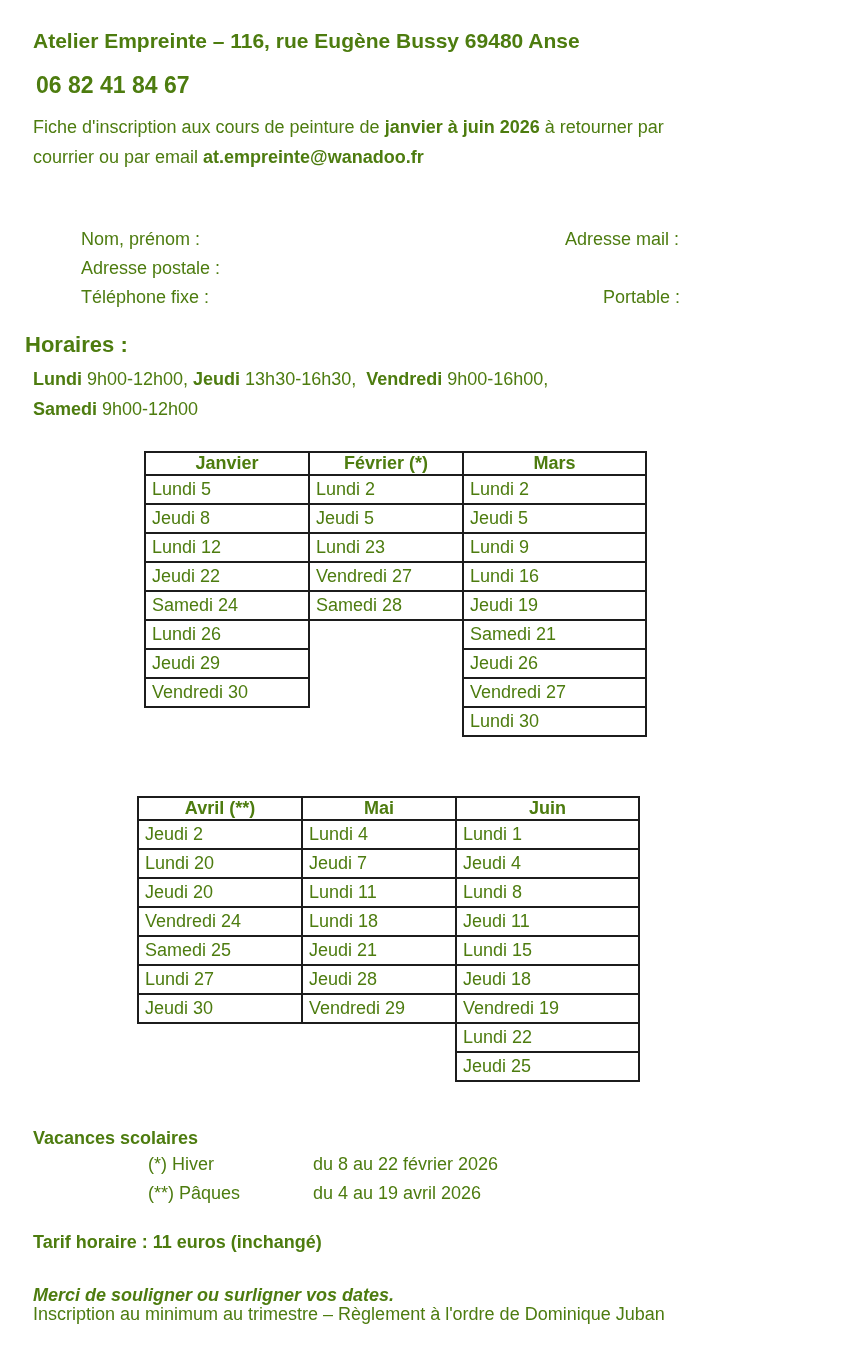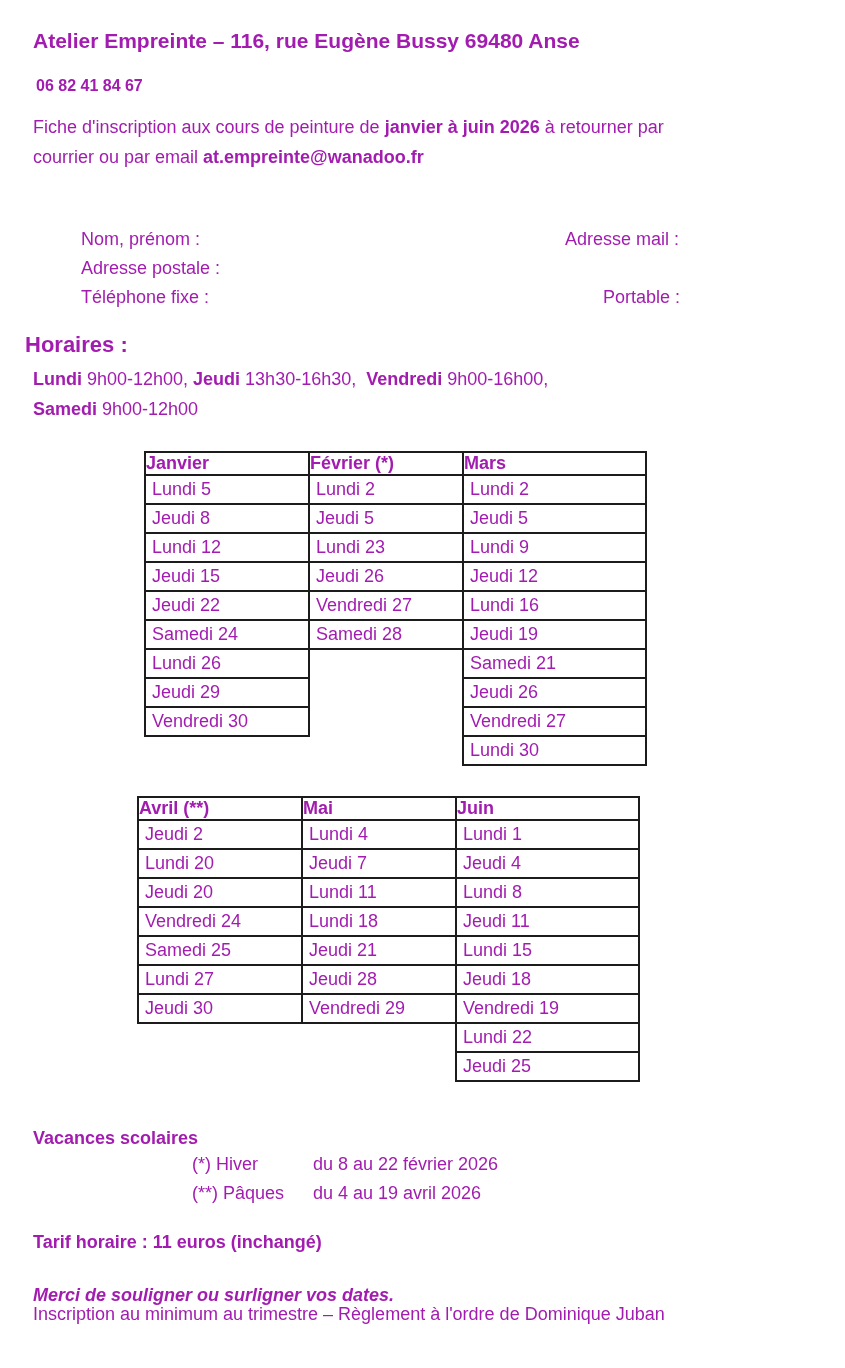--- a/index.html
+++ b/index.html
@@ -2,59 +2,59 @@
 <html lang="fr"><head>
 <meta charset="utf-8">
 <style>
   html, body { margin: 0; padding: 0; background: #ffffff; }
   .page {
     position: relative;
     width: 845px;
     height: 1368px;
     background: #ffffff;
     font-family: "Liberation Sans", "DejaVu Sans", sans-serif;
-    color: #a21caf;
+    color: #4d7c0f;
     overflow: hidden;
   }
   .abs { position: absolute; }
   .b { font-weight: bold; }
   .bi { font-weight: bold; font-style: italic; margin-top: 24px; }
   .pre { white-space: pre-wrap; }
 
   .doc-title { left: 33px; top: 26px; font-size: 21px; font-weight: bold; line-height: 30px; }
-  .phone     { left: 36px; top: 71px; font-size: 16px; font-weight: bold; line-height: 29px; }
+  .phone     { left: 36px; top: 71px; font-size: 23px; font-weight: bold; line-height: 29px; }
   .intro     { left: 33px; top: 112px; width: 800px; font-size: 18px; line-height: 30px; }
 
   .form-block { left: 33px; top: 225px; width: 790px; font-size: 18px; margin-left: 48px; }
   .form-row  { position: relative; height: 29px; line-height: 29px; }
   .lbl-right-a { position: absolute; left: 484px; top: 0; }
   .lbl-right-b { position: absolute; left: 522px; top: 0; }
 
   .horaires-heading { left: 25px; top: 330px; font-size: 22px; font-weight: bold; line-height: 30px; }
   .sched     { left: 33px; top: 364px; width: 790px; font-size: 18px; line-height: 30px; }
 
   .tbl1 { left: 144px; top: 451px; }
   .tbl2 { left: 137px; top: 796px; }
   table.month-table { border-collapse: collapse; table-layout: fixed; width: 501px; }
   .month-table th, .month-table td {
     border: 2px solid #1c1c1c;
     height: 29px;
     box-sizing: border-box;
     font-size: 18px;
     overflow: hidden;
   }
-  .month-table th { font-weight: bold; text-align: left; padding: 0; height: 16px; }
+  .month-table th { font-weight: bold; text-align: center; padding: 0; height: 16px; }
   .month-table td { text-align: left; padding: 0 0 0 6px; }
   .month-table td.empty { border: none; background: transparent; }
 
   .holidays-heading { left: 33px; top: 1124px; font-size: 18px; font-weight: bold; line-height: 29px; }
   .holiday-row { height: 29px; line-height: 29px; font-size: 18px; }
   .holidays-rows { left: 33px; top: 1150px; width: 790px; }
   .holiday-row { position: relative; }
-  .h-marker { position: absolute; left: 115px; top: 0; margin-left: 44px; }
+  .h-marker { position: absolute; left: 115px; top: 0; }
   .h-range  { position: absolute; left: 280px; top: 0; }
 
   .tarif       { left: 33px; top: 1228px; font-size: 18px; font-weight: bold; line-height: 29px; }
   .note        { left: 33px; top: 1257px; font-size: 18px; line-height: 29px; }
   .inscription { left: 33px; top: 1300px; font-size: 18px; line-height: 29px; }
 </style>
 </head>
 <body>
 
 <div class="page">
@@ -104,25 +104,20 @@
           <td>Jeudi 8</td>
           <td>Jeudi 5</td>
           <td>Jeudi 5</td>
         </tr>
         <tr>
           <td>Lundi 12</td>
           <td>Lundi 23</td>
           <td>Lundi 9</td>
         </tr>
         <tr>
-          <td>Jeudi 15</td>
-          <td>Jeudi 26</td>
-          <td>Jeudi 12</td>
-        </tr>
-        <tr>
           <td>Jeudi 22</td>
           <td>Vendredi 27</td>
           <td>Lundi 16</td>
         </tr>
         <tr>
           <td>Samedi 24</td>
           <td>Samedi 28</td>
           <td>Jeudi 19</td>
         </tr>
         <tr>

